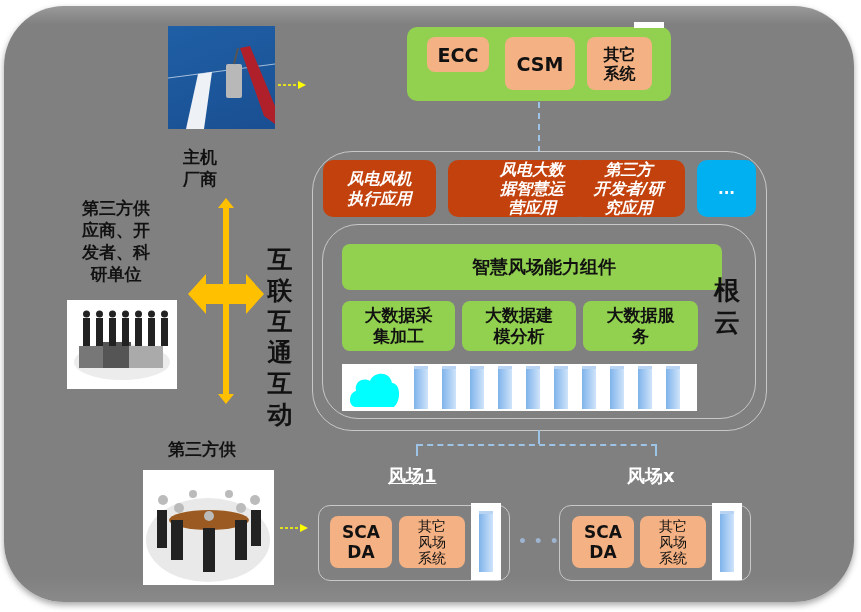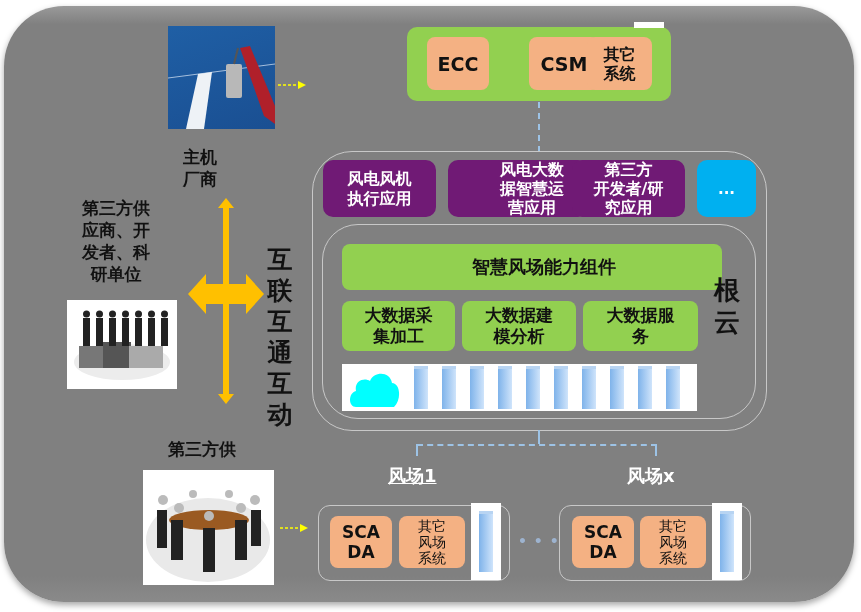--- a/index.html
+++ b/index.html
@@ -6,38 +6,38 @@
   body { width:861px; height:612px; background:#ffffff; position:relative; overflow:hidden;
          font-family:"DejaVu Sans","Liberation Sans",sans-serif; }
   .abs { position:absolute; }
   #panel { left:4px; top:6px; width:850px; height:596px; border-radius:60px;
            background:linear-gradient(#9a9a9a 0px,#808080 18px,#808080 570px,#8a8a8a 596px);
            box-shadow: 0 3px 6px rgba(0,0,0,0.35); }
   .b { font-weight:bold; }
   .ctr { display:flex; align-items:center; justify-content:center; text-align:center; }
   .green { background:#92d050; }
   .orange { background:#f4b183; color:#111; }
-  .blue { background:#701a75; color:#fff; }
+  .blue { background:#c2410c; color:#fff;font-style:italic; }
   .outline { border:1.5px solid #c8c8c8; }
   .dash-h { border-top:2px dashed #9dc3e6; height:0; }
   .dash-v { border-left:2px dashed #9dc3e6; width:0; }
   .label-white { color:#fff; font-weight:bold; }
   .server { width:14px; height:40px; background:linear-gradient(90deg,#7fb3ea,#cfe4fb); border-top:3px solid #b8d4f2; }
 </style>
 </head>
 <body>
 
 <div id="panel" class="abs"></div>
 
 <div class="abs green" style="left:407px;top:27px;width:264px;height:74px;border-radius:10px;"></div>
 <div class="abs" style="left:634px;top:22px;width:30px;height:6px;background:#fff;"></div>
-<div class="abs orange ctr b" style="left:427px;top:37px;width:62px;height:53px;border-radius:8px;font-size:19px;">
+<div class="abs orange ctr b" style="left:427px;top:37px;width:62px;height:35px;border-radius:8px;font-size:19px;">
     <span>ECC</span>
   </div>
-<div class="abs orange ctr b" style="left:505px;top:37px;width:70px;height:53px;border-radius:8px;font-size:19px;margin-left:24px;">
+<div class="abs orange ctr b" style="left:505px;top:37px;width:70px;height:53px;border-radius:8px;font-size:19px;">
     <span>CSM</span>
   </div>
 <div class="abs orange ctr b" style="left:587px;top:37px;width:65px;height:53px;border-radius:8px;font-size:16px;line-height:19px;white-space:pre-line;"><span>其它
 系统</span></div>
 
 <div class="abs dash-v" style="left:538px;top:102px;height:50px;"></div>
 
 <div class="abs outline" style="left:312px;top:151px;width:453px;height:278px;border-radius:40px;"></div>
 
 <div class="abs blue ctr b" style="left:323px;top:160px;width:113px;height:57px;border-radius:10px;font-size:16px;line-height:20px;white-space:pre-line;"><span>风电风机

